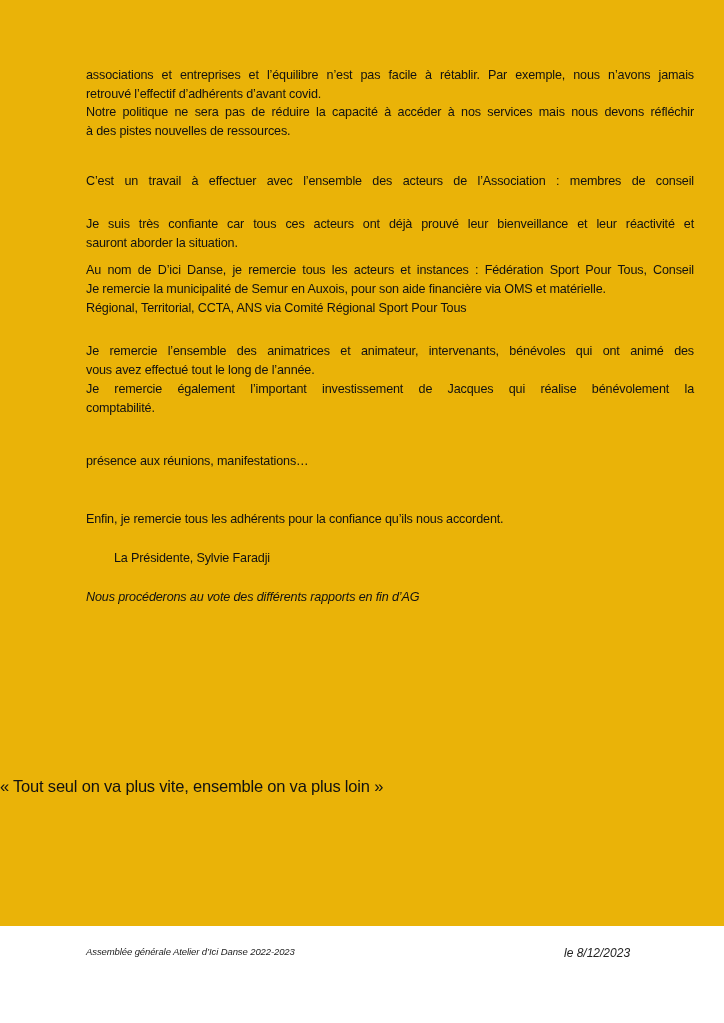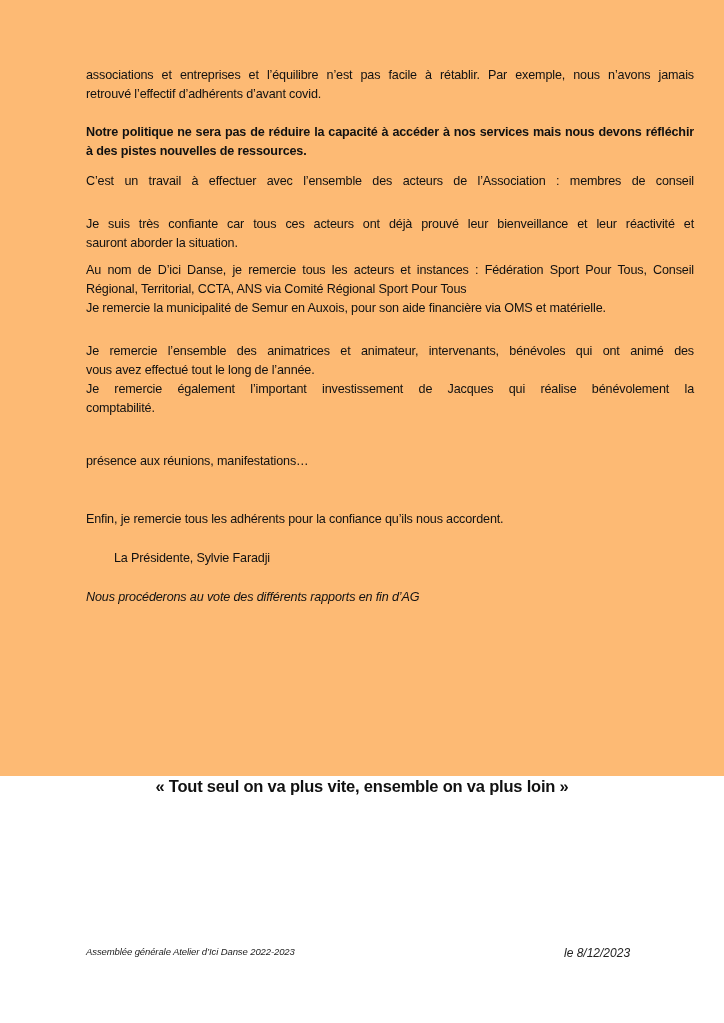--- a/index.html
+++ b/index.html
@@ -12,44 +12,43 @@
       height: 1023px;
       position: relative;
       overflow: hidden;
       font-family: "Liberation Sans", sans-serif;
       color: #111111;
     }
     .page {
       position: absolute;
       left: 0; top: 0;
       width: 724px;
-      height: 776px;
-      background: #fdba74;
+      height: 926px;
+      background: #eab308;
     }
     .body-text {
       position: absolute;
       left: 86px;
       width: 608px;
       font-size: 12.6px;
       line-height: 19px;
       letter-spacing: -0.15px;
     }
     .line { display: block; }
     .justify-line {
       display: block;
       text-align: justify;
       text-align-last: justify;
     }
     .quote {
       position: absolute;
       left: 0;
       width: 724px;
       top: 777px;
-      text-align: center;
-      font-weight: bold;
+      font-weight: normal;
       font-size: 16.5px;
       letter-spacing: -0.2px;
       color: #111;
     }
     .footer-left {
       position: absolute;
       left: 86px;
       top: 946px;
       font-size: 9.5px;
       font-style: italic;
@@ -68,38 +67,38 @@
 </head>
 <body>
 
 <div class="page">
 
   <div class="body-text" style="top:66px;">
     <span class="justify-line">associations et entreprises et l’équilibre n’est pas facile à rétablir. Par exemple, nous n’avons jamais</span>
     <span class="line">retrouvé l’effectif d’adhérents d’avant covid.</span>
   </div>
 
-  <div class="body-text" style="top:123px;font-weight:bold;">
+  <div class="body-text" style="top:103px;">
     <span class="justify-line">Notre politique ne sera pas de réduire la capacité à accéder à nos services mais nous devons réfléchir</span>
     <span class="line">à des pistes nouvelles de ressources.</span>
   </div>
 
   <div class="body-text" style="top:172px;">
     <span class="justify-line">C’est un travail à effectuer avec l’ensemble des acteurs de l’Association : membres de conseil</span>
   </div>
 
   <div class="body-text" style="top:215px;">
     <span class="justify-line">Je suis très confiante car tous ces acteurs ont déjà prouvé leur bienveillance et leur réactivité et</span>
     <span class="line">sauront aborder la situation.</span>
   </div>
 
   <div class="body-text" style="top:261px;">
     <span class="justify-line">Au nom de D’ici Danse, je remercie tous les acteurs et instances : Fédération Sport Pour Tous, Conseil</span>
+    <span class="line">Je remercie la municipalité de Semur en Auxois, pour son aide financière via OMS et matérielle.</span>
     <span class="line">Régional, Territorial, CCTA, ANS via Comité Régional Sport Pour Tous</span>
-    <span class="line">Je remercie la municipalité de Semur en Auxois, pour son aide financière via OMS et matérielle.</span>
   </div>
 
   <div class="body-text" style="top:342px;">
     <span class="justify-line">Je remercie l’ensemble des animatrices et animateur, intervenants, bénévoles qui ont animé des</span>
     <span class="line">vous avez effectué  tout le long de l’année.</span>
     <span class="justify-line">Je remercie également l’important investissement de Jacques qui réalise bénévolement la</span>
     <span class="line">comptabilité.</span>
   </div>
 
   <div class="body-text" style="top:452px;">

